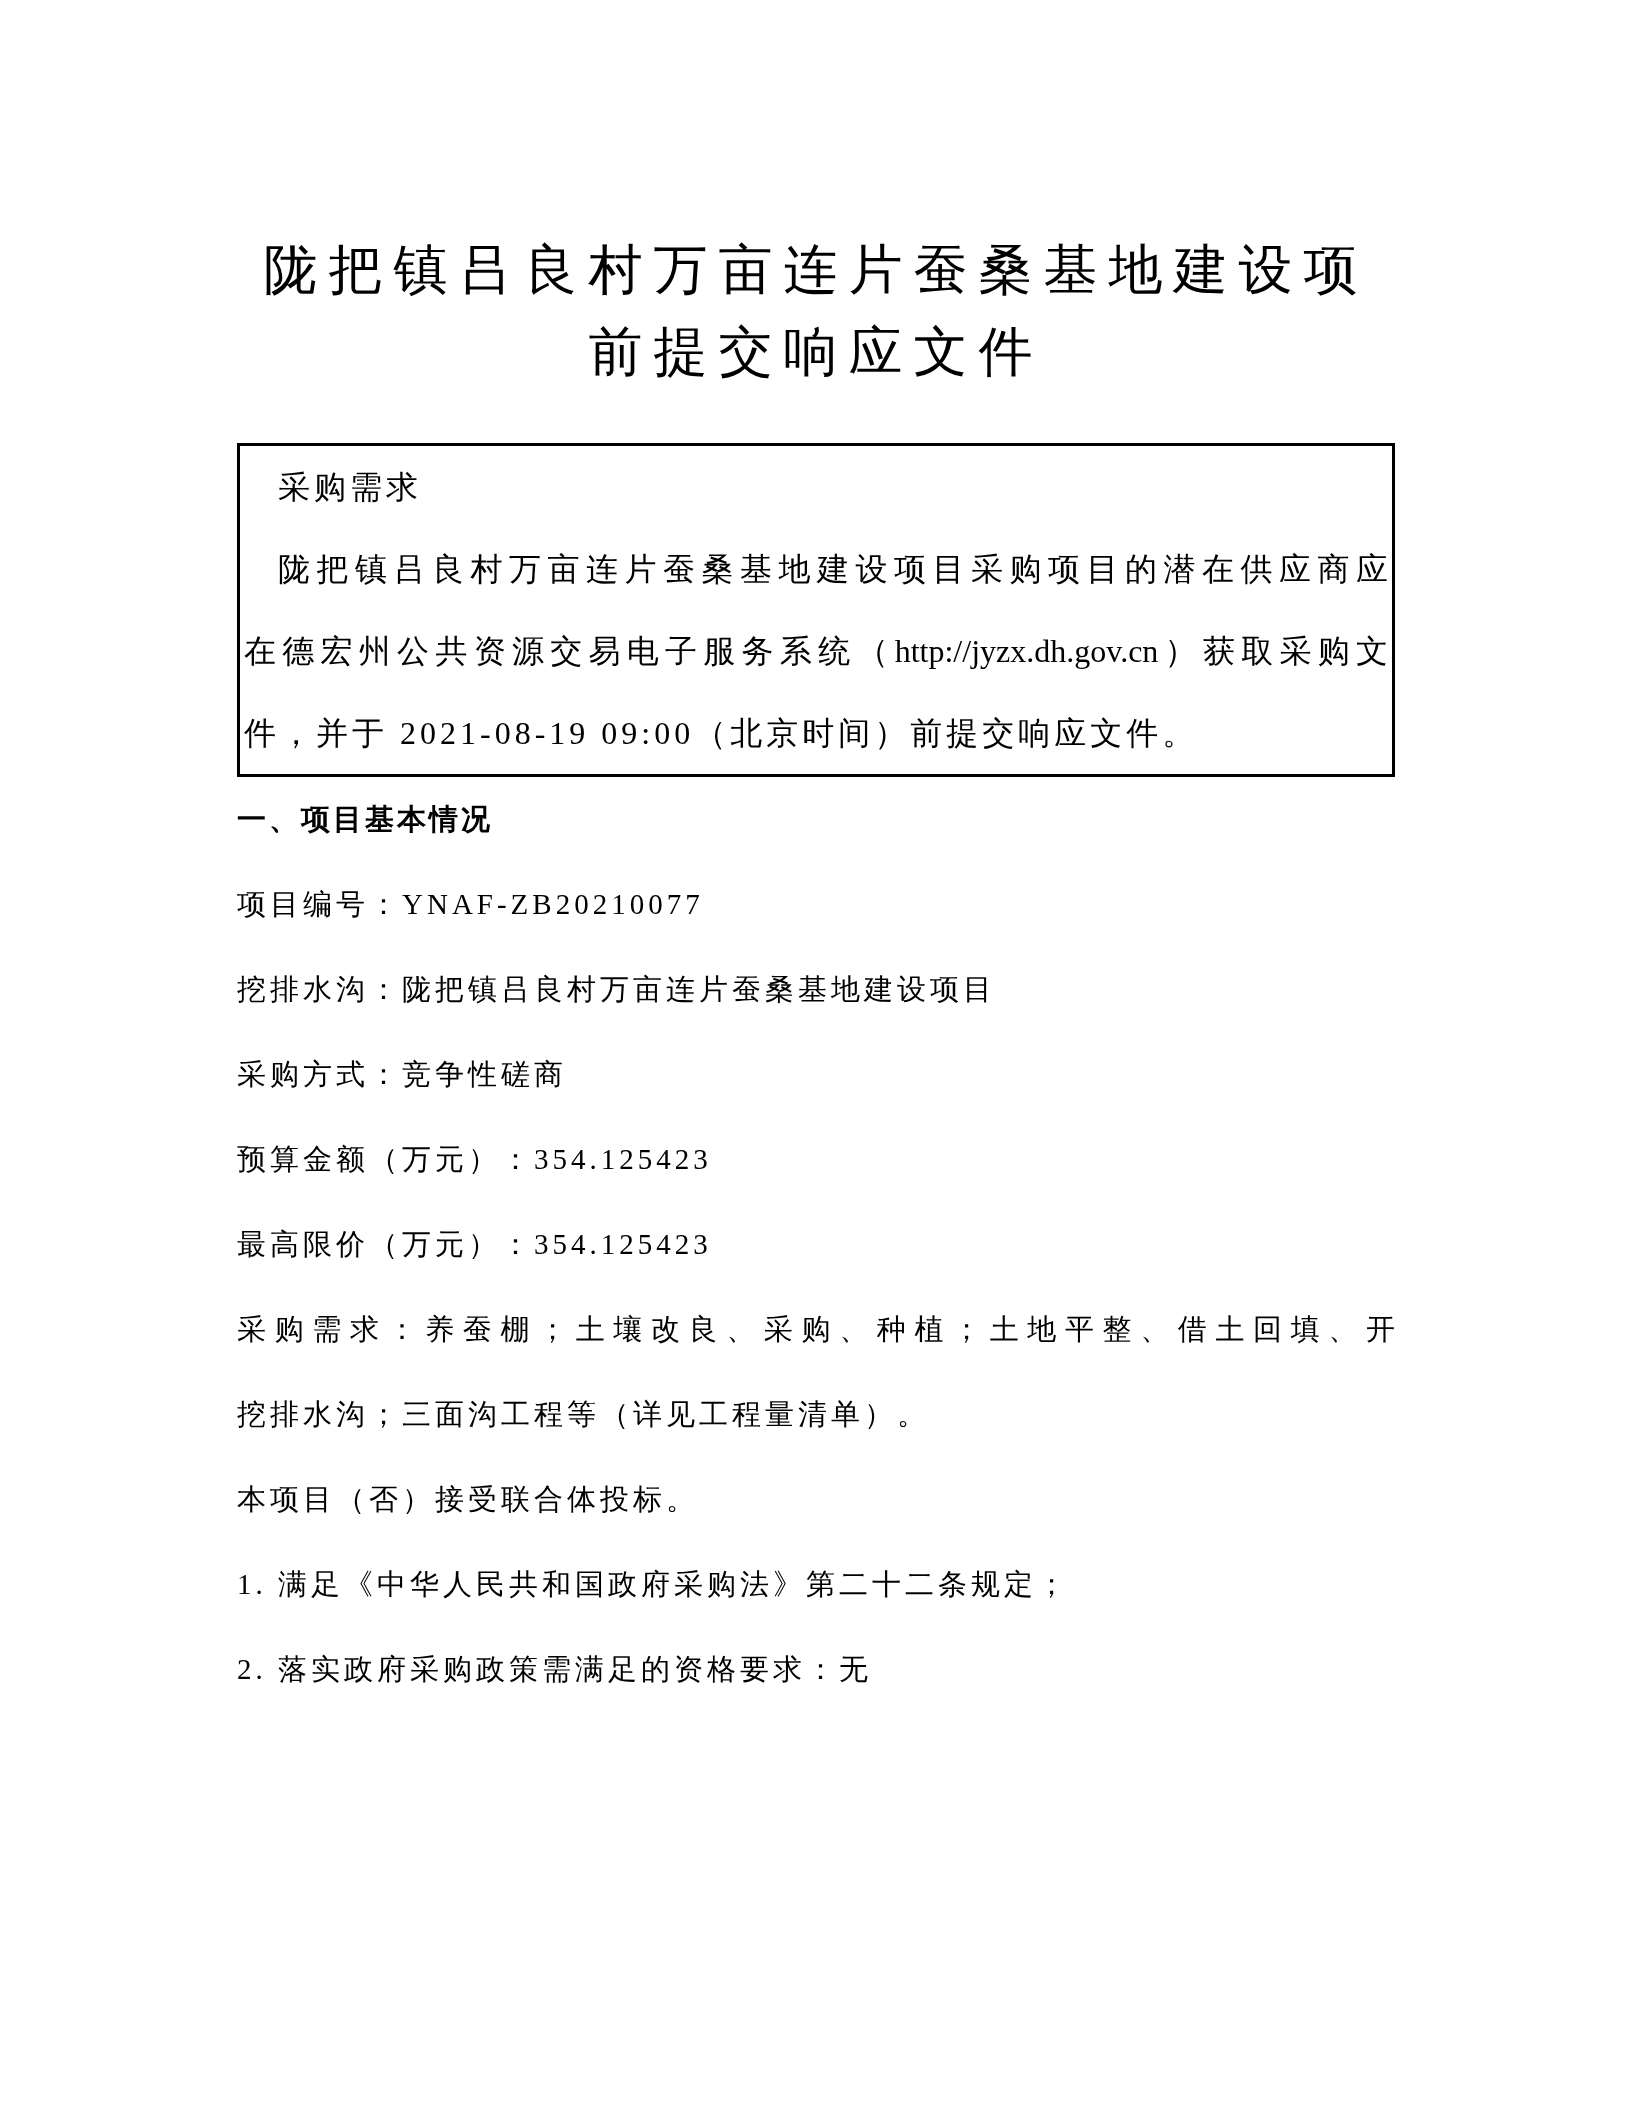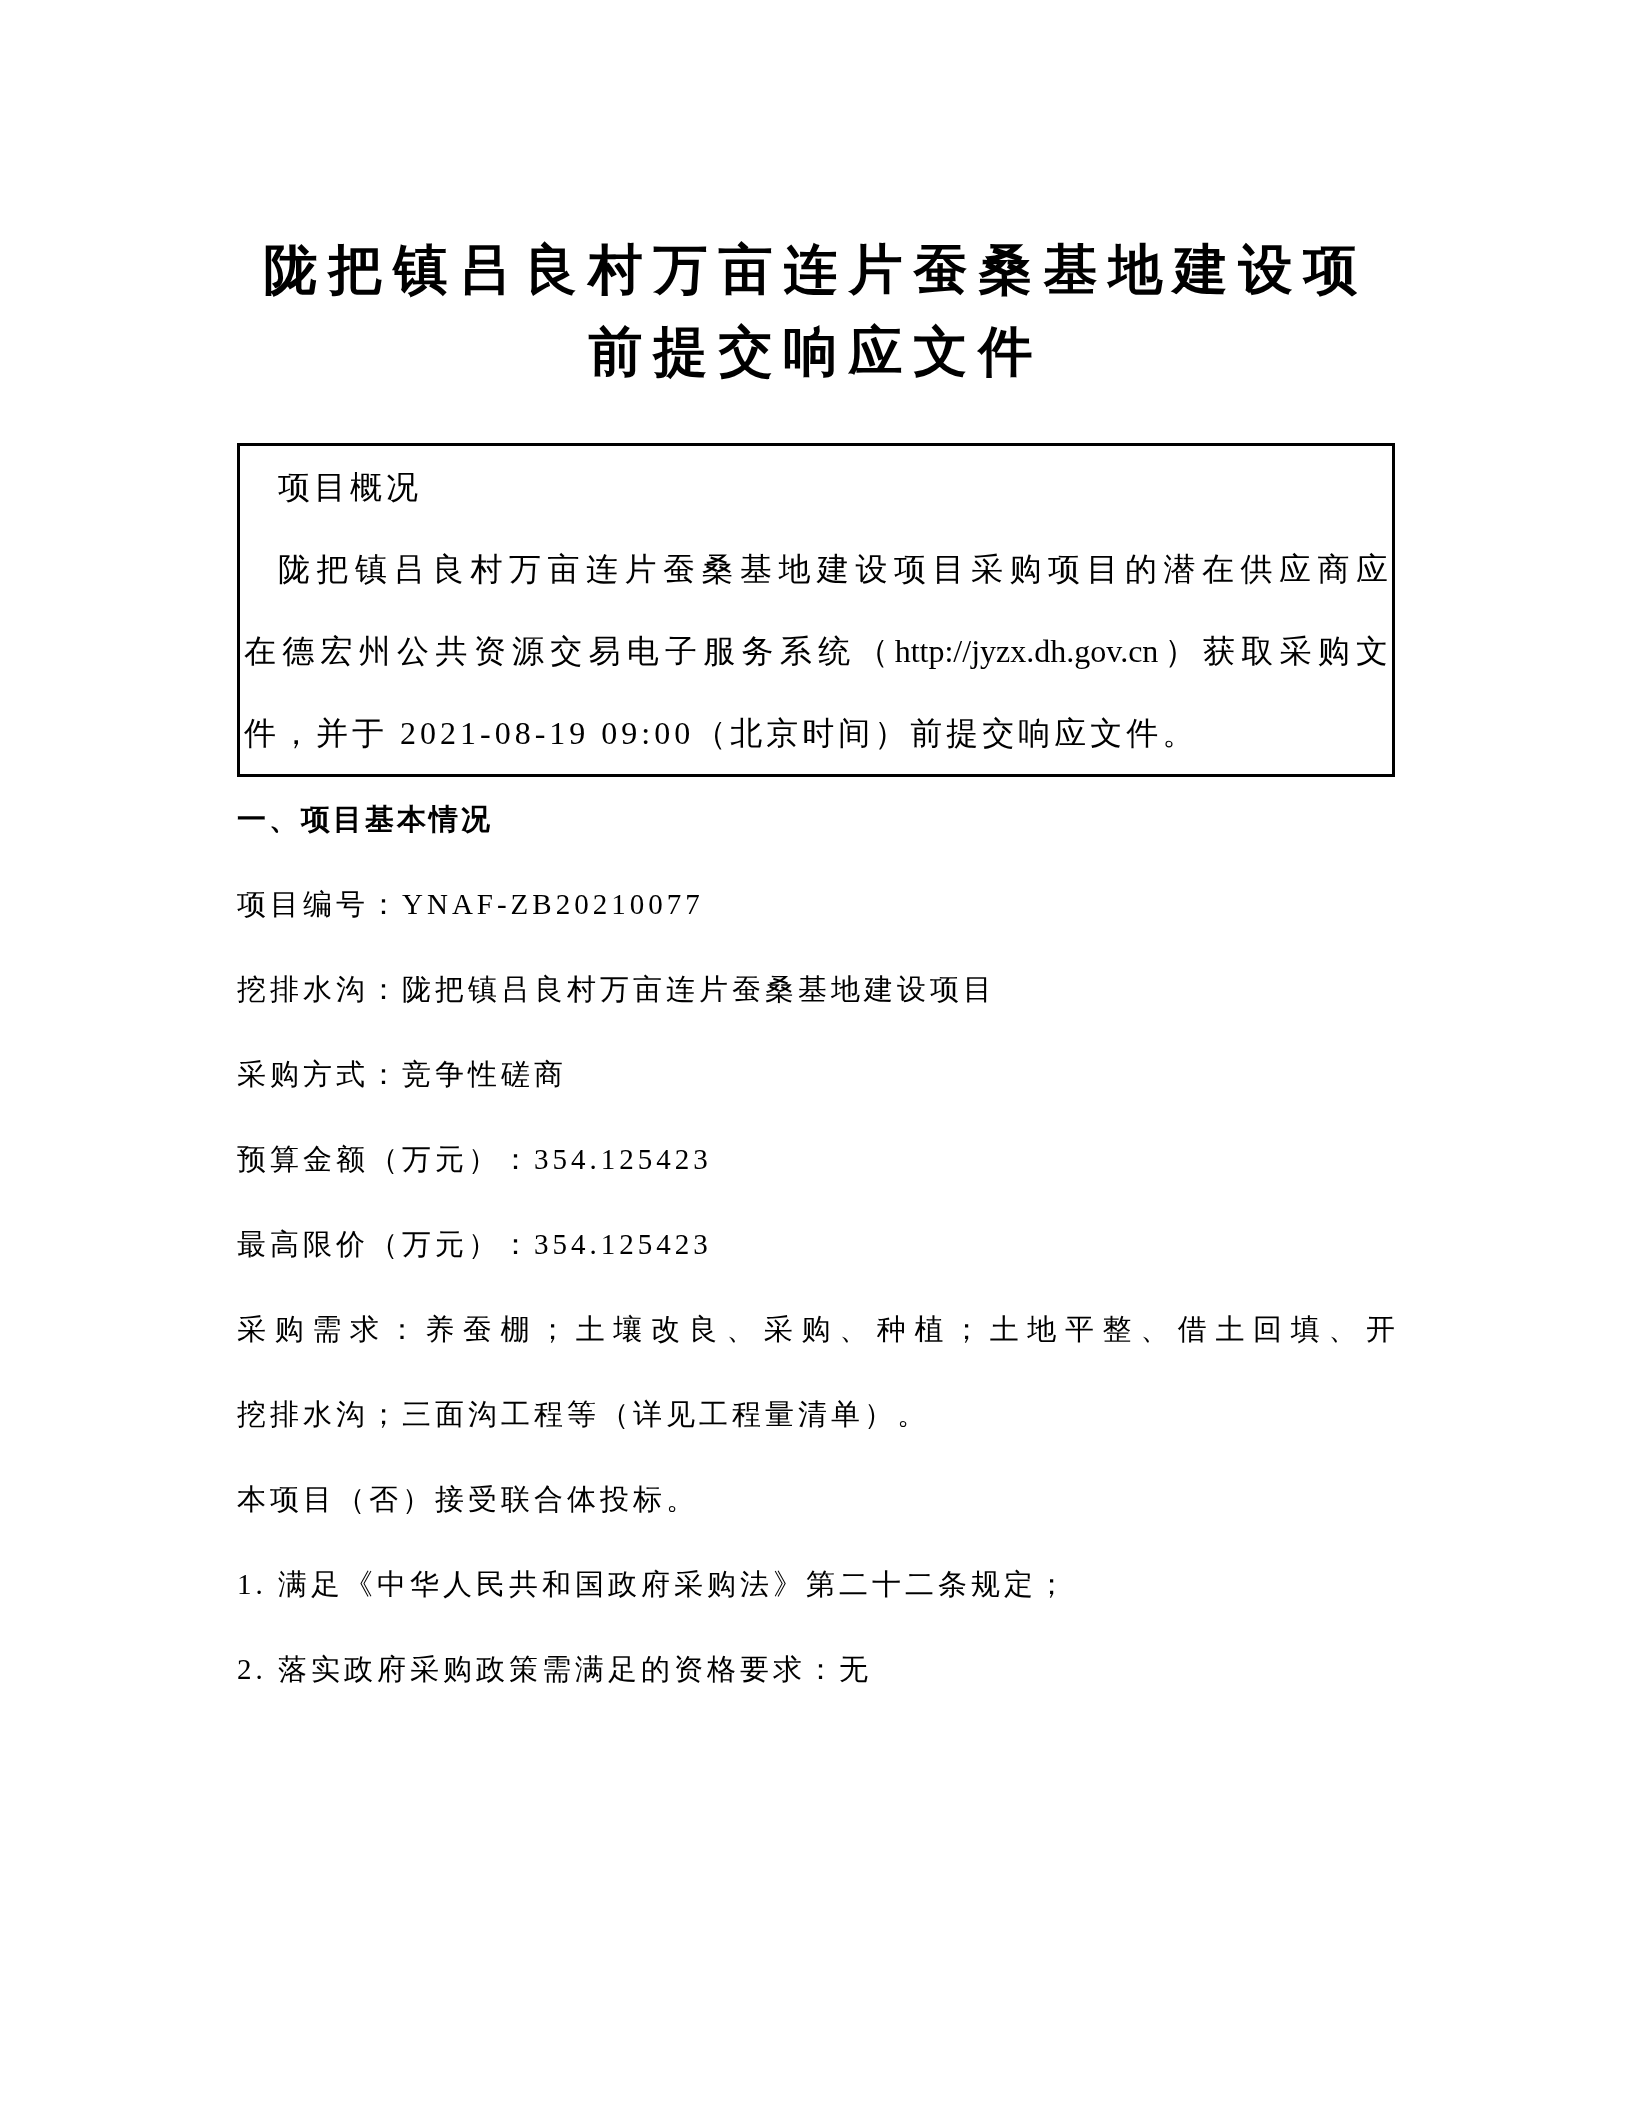--- a/index.html
+++ b/index.html
@@ -21,21 +21,21 @@
     left: 237px;
     top: 0;
     width: 1158px;
   }
   
   .doc-title {
     margin: 229px 0 0 0;
     padding: 0;
     text-align: center;
     font-family: "Liberation Serif", serif;
-    font-weight: bold;
+    font-weight: normal;
     font-size: 54px;
     line-height: 82px;
     letter-spacing: 11px;
     color: #000000;
   }
   
   .overview-box {
     margin-top: 50px;
     border: 3px solid #000000;
     padding: 0 4px;
@@ -77,21 +77,21 @@
 
 <div class="page">
   <div class="content">
 
     <h1 class="doc-title">
       <div>陇把镇吕良村万亩连片蚕桑基地建设项</div>
       <div>前提交响应文件</div>
     </h1>
 
     <div class="overview-box">
-      <div class="box-line first-indent">项目概况</div>
+      <div class="box-line first-indent">采购需求</div>
       <div class="box-line first-indent jfull">陇把镇吕良村万亩连片蚕桑基地建设项目采购项目的潜在供应商应</div>
       <div class="box-line jfull">在德宏州公共资源交易电子服务系统（http://jyzx.dh.gov.cn）获取采购文</div>
       <div class="box-line">件，并于 2021-08-19 09:00（北京时间）前提交响应文件。</div>
     </div>
 
     <div class="body-block">
       <div class="body-line heading-line">一、项目基本情况</div>
       <div class="body-line">项目编号：YNAF-ZB20210077</div>
       <div class="body-line">挖排水沟：陇把镇吕良村万亩连片蚕桑基地建设项目</div>
       <div class="body-line">采购方式：竞争性磋商</div>

